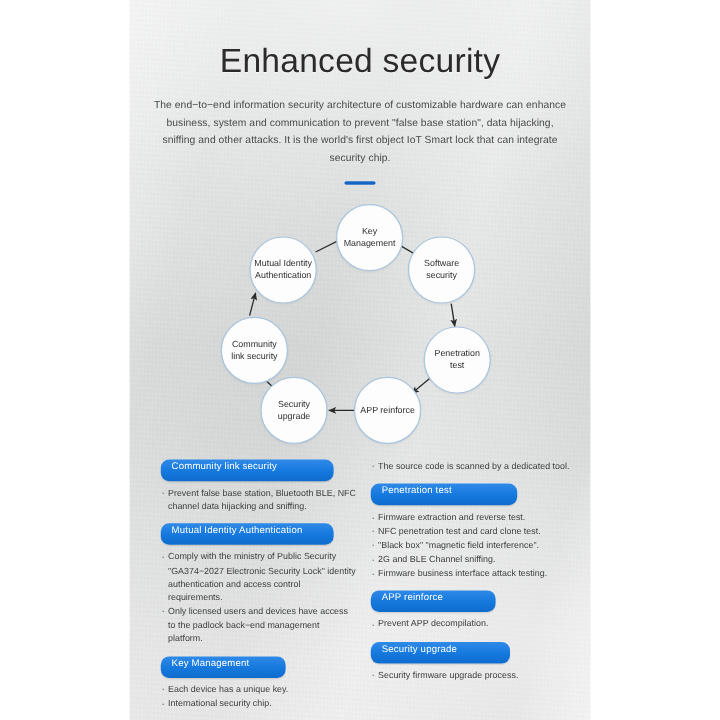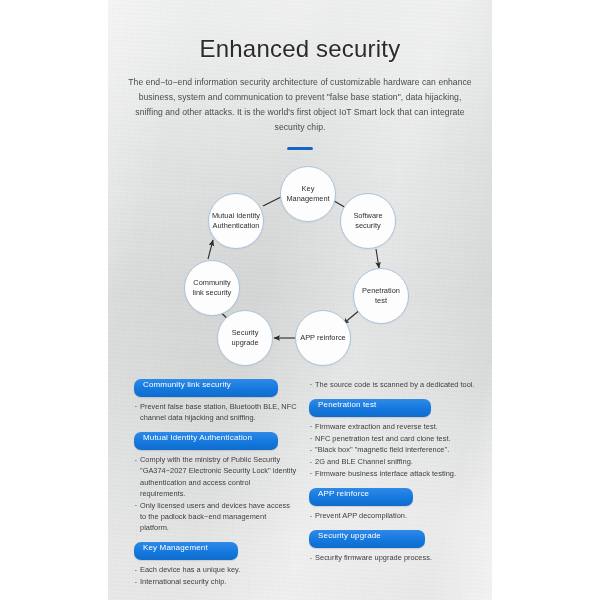--- a/index.html
+++ b/index.html
@@ -63,21 +63,21 @@
     width: 100%;
     height: 100%;
   }
 
   
   .header {
     padding: 36px 12px 0 12px;
     text-align: center;
   }
   .title {
-    font-size: 24px;
+    font-size: 28px;
     font-weight: 400;
     color: #2b2b2b;
     letter-spacing: .2px;
     line-height: 1.1;
     margin: 0 0 13px 0;
     text-shadow: 0 1px 0 rgba(255,255,255,.55);
   }
   .subtitle {
     font-size: 8.6px;
     line-height: 1.72;

